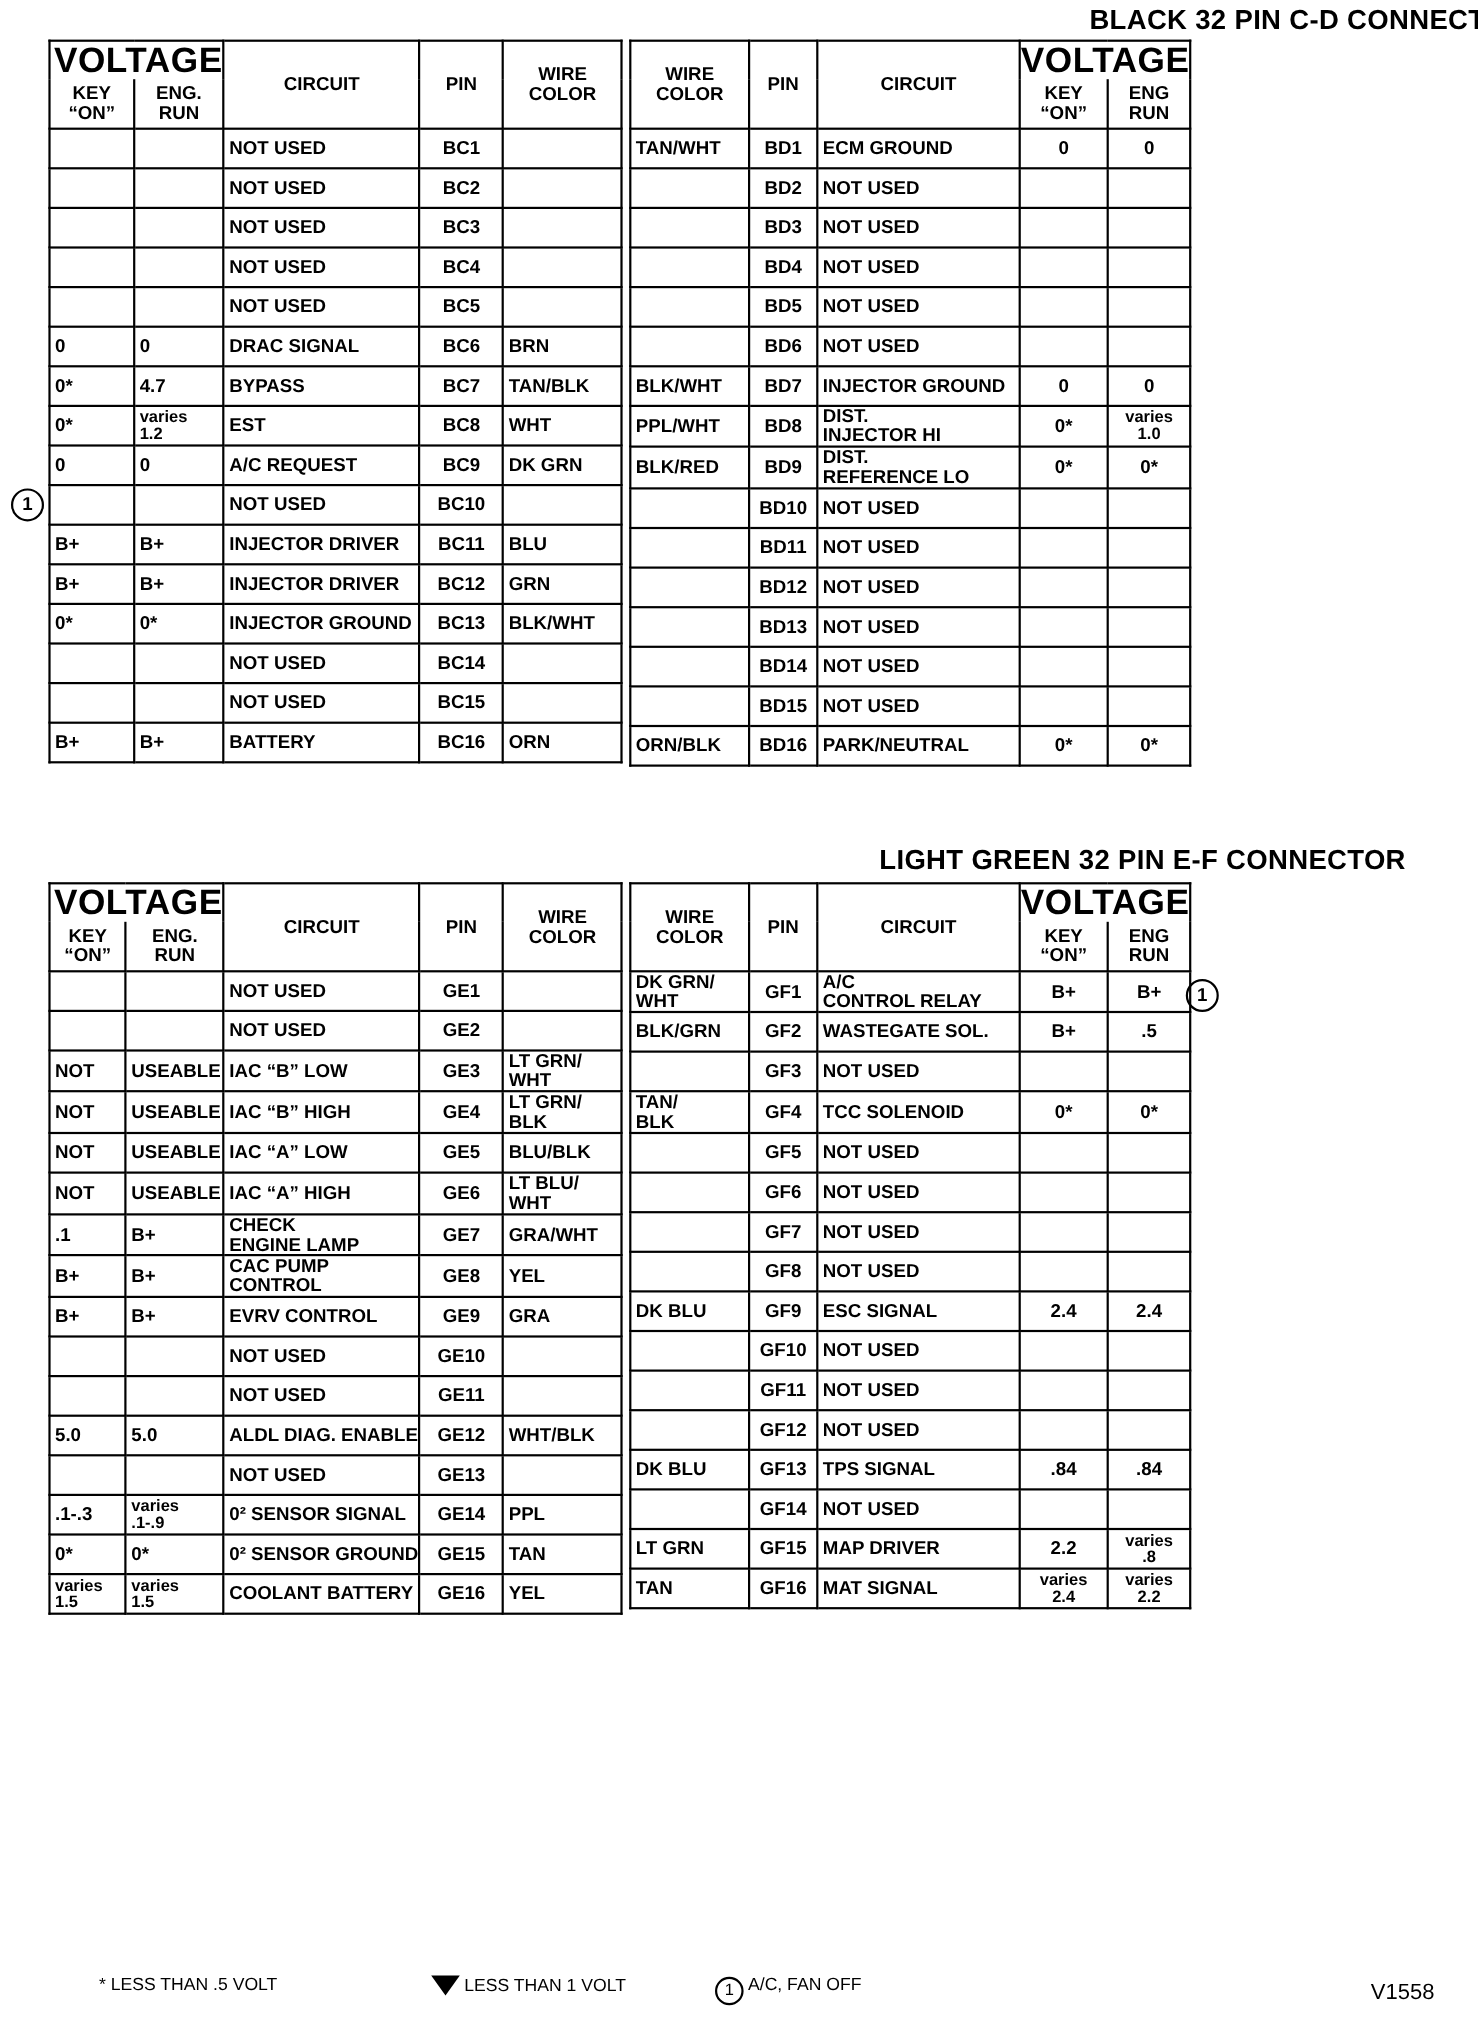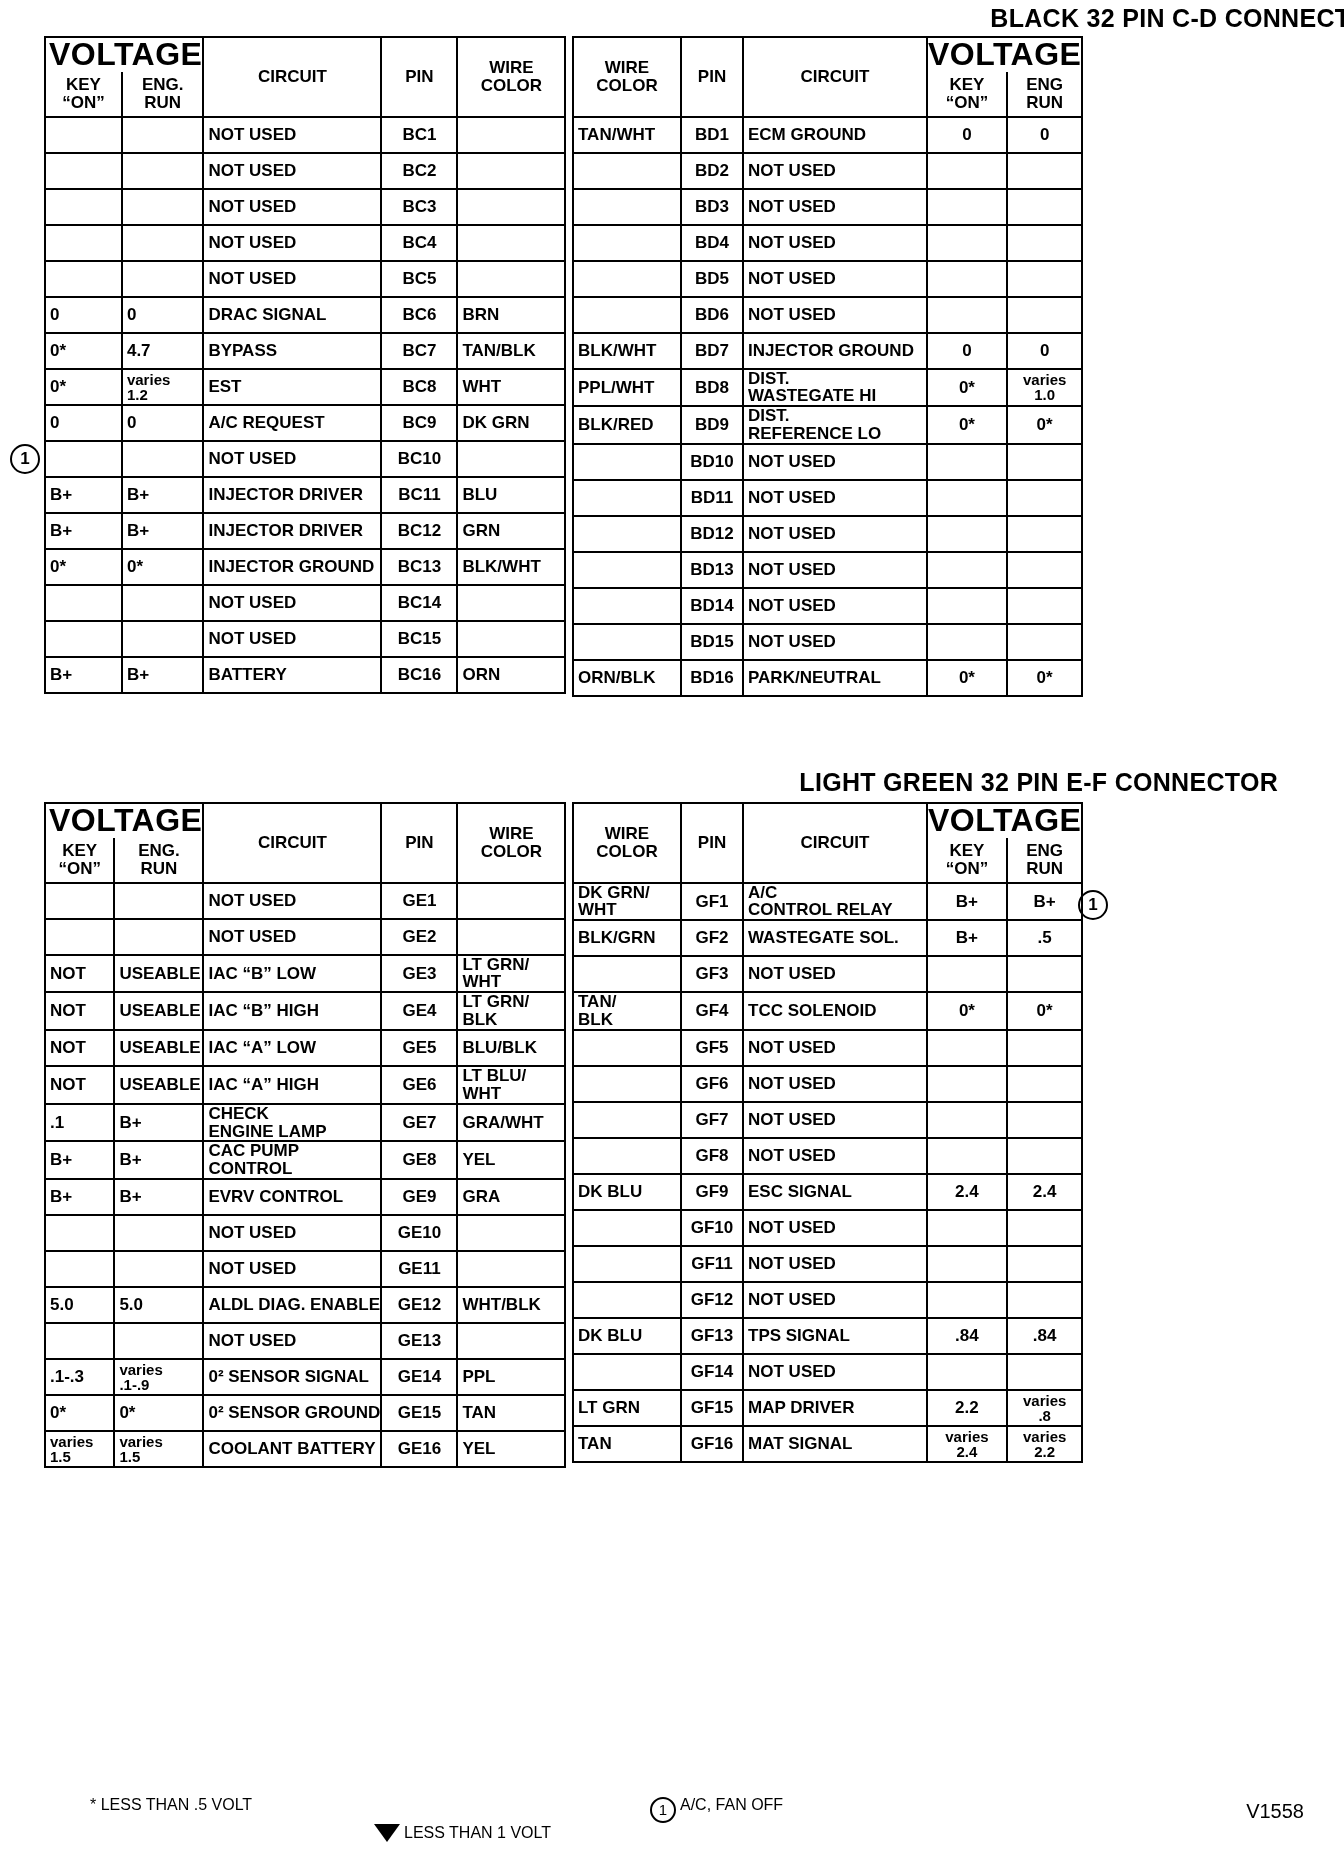--- a/index.html
+++ b/index.html
@@ -25,21 +25,21 @@
   .nb-b{border-bottom:none;}
   .nb-t{border-top:none;}
 
   .circle-note{position:absolute;width:26px;height:26px;border:2px solid #000;border-radius:50%;font-size:17px;font-weight:bold;display:flex;align-items:center;justify-content:center;}
   #circ-left{top:444px;left:10px;}
   #circ-right{top:890px;left:1078px;}
 
   .footnotes{position:absolute;bottom:22px;left:0;width:1344px;height:40px;}
   .fn{position:absolute;font-size:16px;font-weight:normal;}
   #fn1{left:90px;top:6px;}
-  #fn2{left:374px;top:6px;margin-top:28px;}
+  #fn2{left:392px;top:6px;}
   #fn3{left:650px;top:6px;}
   #fn-code{right:40px;top:10px;font-size:20px;font-weight:normal;}
   .tri{display:inline-block;width:0;height:0;border-left:13px solid transparent;border-right:13px solid transparent;border-top:18px solid #000;vertical-align:-4px;margin-right:4px;}
   .circ-inline{display:inline-block;width:22px;height:22px;border:2px solid #000;border-radius:50%;font-size:15px;line-height:22px;text-align:center;vertical-align:-5px;margin-right:4px;}
   .stk{display:block;}
 </style>
 </head>
 <body>
 
 <div class="page">
@@ -275,21 +275,21 @@
           <td class="">BD7</td>
           <td class="lft">INJECTOR GROUND</td>
           <td class="">0</td>
           <td class="">0</td>
         </tr>
         <tr class="rowh">
           <td class="lft">PPL/WHT</td>
           <td class="">BD8</td>
           <td class="lft">
             <span class="stk">DIST.</span>
-            <span class="stk">WASTEGATE HI</span>
+            <span class="stk">INJECTOR HI</span>
           </td>
           <td class="">0*</td>
           <td class="">
             <span class="stk small2">varies</span>
             <span class="stk small2">1.0</span>
           </td>
         </tr>
         <tr class="rowh">
           <td class="lft">BLK/RED</td>
           <td class="">BD9</td>

